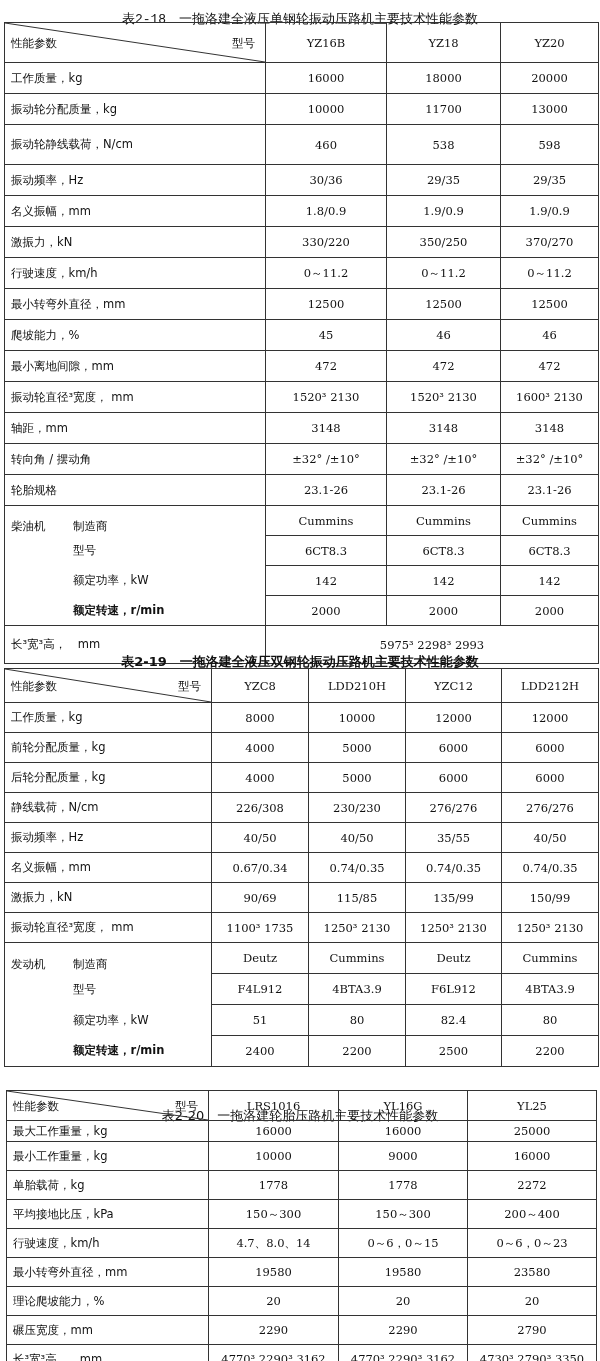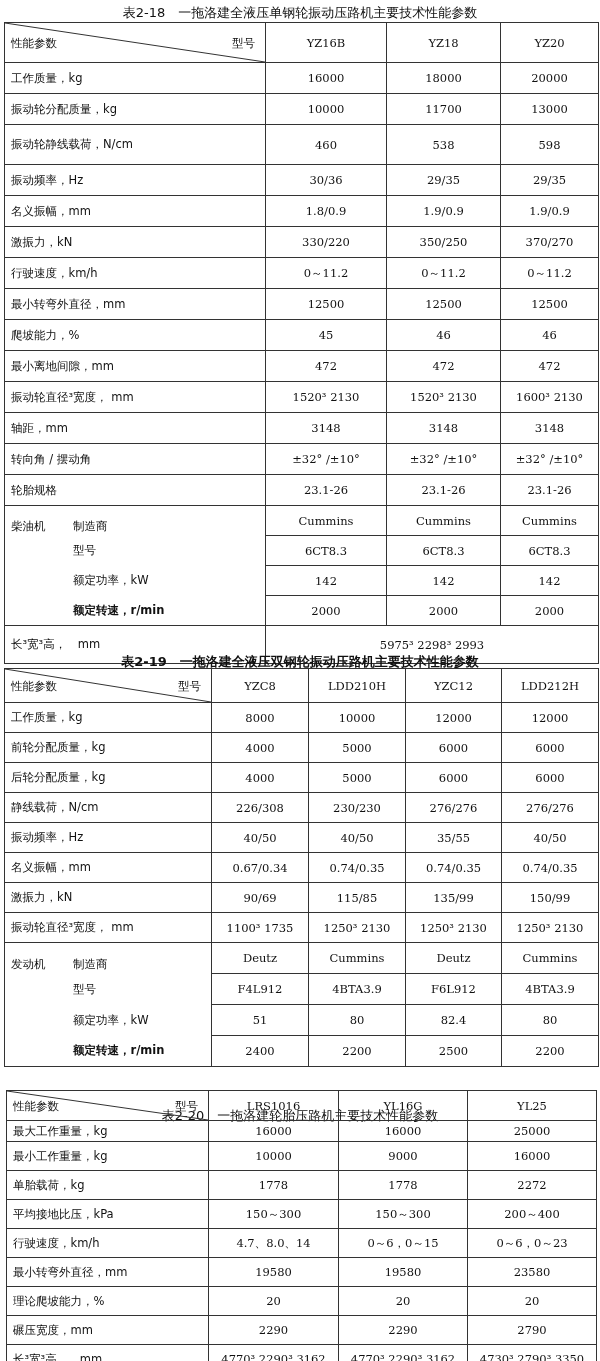--- a/index.html
+++ b/index.html
@@ -15,21 +15,21 @@
   .hdr-right { position:absolute; right:10px; top:50%; transform:translateY(-50%); }
   .diag { position:absolute; left:0; top:0; width:100%; height:100%; }
   .sub { display:inline-block; }
   td.nob-tb { border-top:none; border-bottom:none; }
   td.nob-b { border-bottom:none; }
   td.nob-t { border-top:none;font-weight:bold; }
 </style>
 </head>
 <body>
 
-<div class="caption" style="top:4px;">表2-18　一拖洛建全液压单钢轮振动压路机主要技术性能参数</div>
+<div class="caption" style="top:11px;font-family:Liberation Mono, monospace;">表2-18　一拖洛建全液压单钢轮振动压路机主要技术性能参数</div>
 <table style="left:4px; top:22px; width:594px;">
   <colgroup>
       <col style="width:261px">
       <col style="width:121px">
       <col style="width:114px">
       <col style="width:98px">
     </colgroup>
   <tbody>
       <tr style="height:40px">
     <td class="hdr">

